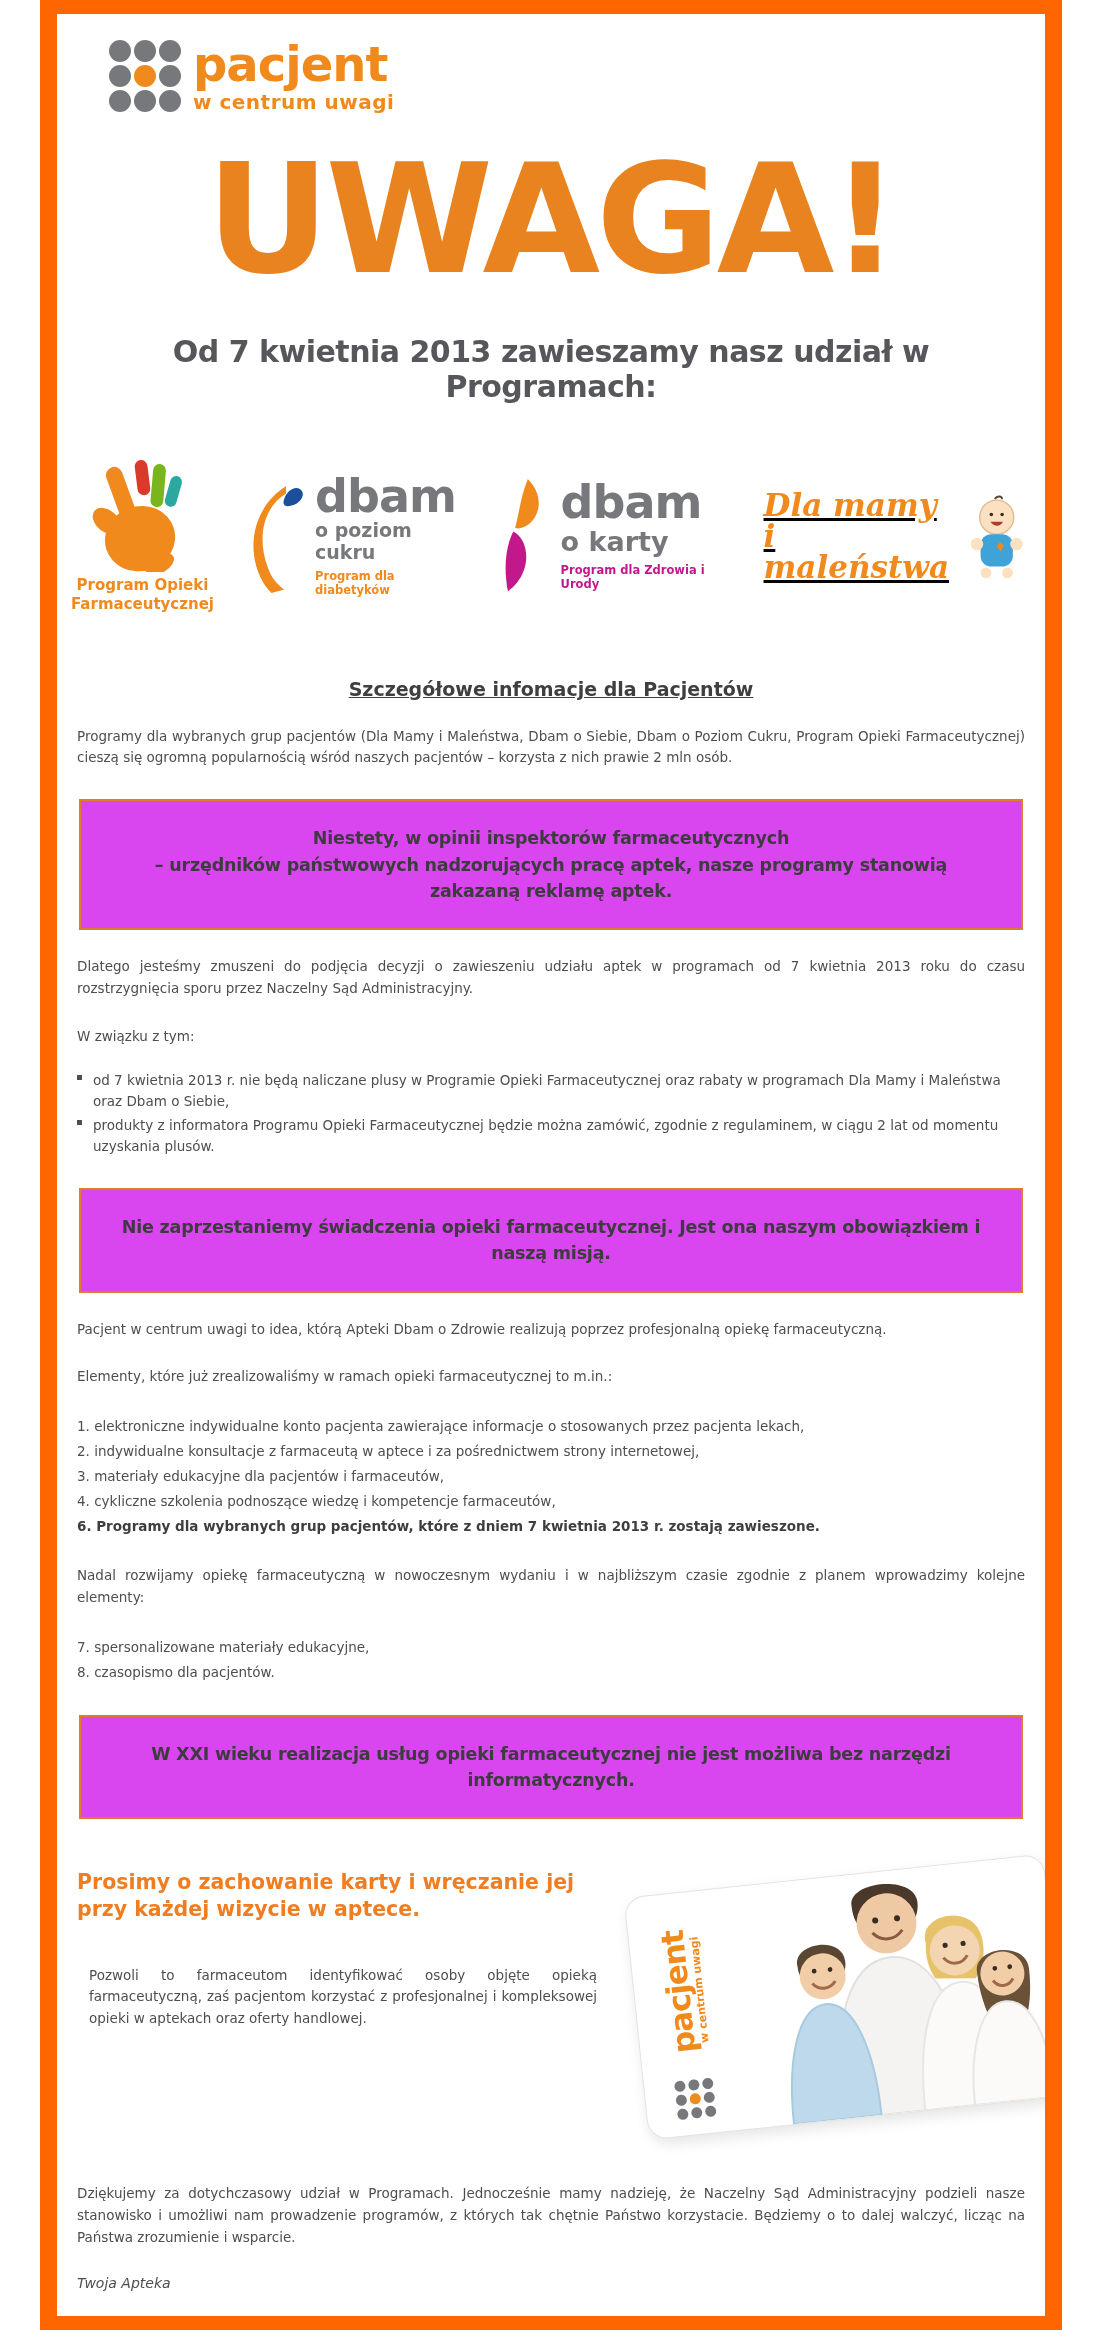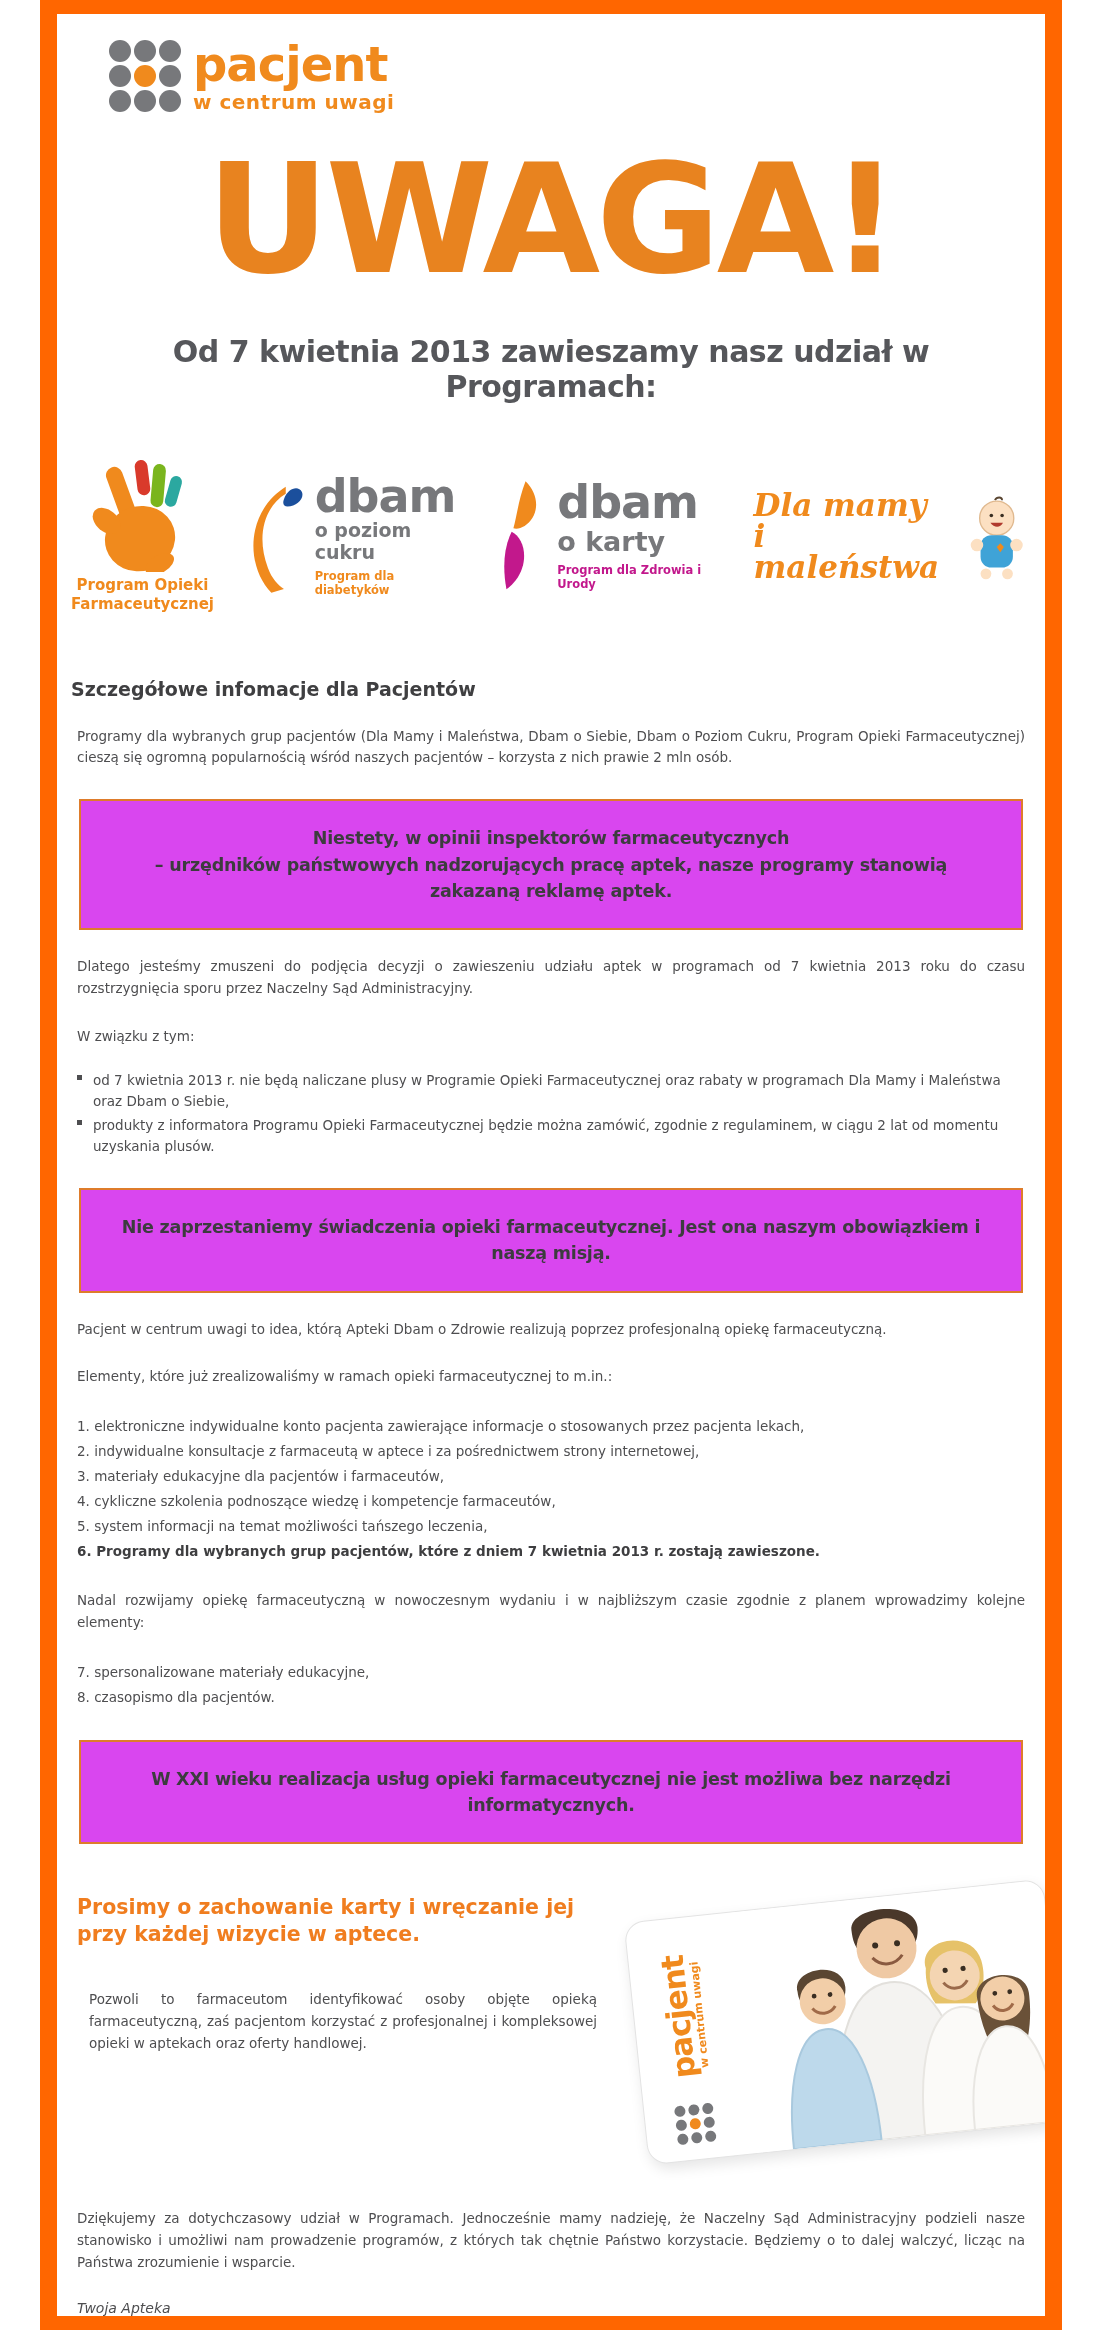--- a/index.html
+++ b/index.html
@@ -29,23 +29,23 @@
   .dbam{display:flex;align-items:center;gap:11px;}
   .dbam-text{text-align:left;}
   .dbam-title{font-size:46px;font-weight:bold;color:#77787B;line-height:0.9;letter-spacing:-1px;}
   .dbam-sub{font-size:19px;font-weight:bold;color:#77787B;margin-top:2px;}
   .dbam-sub.big{font-size:27px;}
   .dbam-cap{font-size:11.5px;font-weight:bold;margin-top:6px;}
   .cap-orange{color:#F08A1D;}
   .cap-magenta{color:#C2188C;}
   .script-logo{font-family:"DejaVu Serif",serif;font-style:italic;font-weight:bold;
                color:#F08A1D;font-size:31px;line-height:1.0;text-align:left;}
-  .mamy{display:flex;align-items:flex-end;gap:14px;}
-
-  .section-heading{margin:52px 0 0 0;font-size:19px;font-weight:bold;color:#3F3F41;}
+  .mamy{display:flex;align-items:flex-start;gap:4px;text-decoration:underline;}
+
+  .section-heading{margin:52px 0 0 0;text-align:center;font-size:19px;font-weight:bold;color:#3F3F41;text-decoration:underline;}
 
   .para{margin:26px 6px 0 6px;font-size:13.5px;color:#4E4E50;line-height:1.62;text-align:justify;}
   .para.nojust{text-align:left;}
 
   .notice-box{margin:30px 8px 0 8px;background:#d946ef;border:2px solid #DE7C2B;
               padding:24px 34px;text-align:center;font-weight:bold;font-size:17.5px;
               color:#3C3C3E;line-height:1.5;letter-spacing:-0.2px;}
 
   .bullets{margin:22px 6px 0 6px;}
   .bullet-row{display:flex;font-size:13.5px;color:#4E4E50;line-height:1.6;margin-top:2px;}
@@ -200,21 +200,20 @@
 
     <p class="para nojust">Pacjent w centrum uwagi to idea, którą Apteki Dbam o Zdrowie realizują poprzez profesjonalną opiekę farmaceutyczną.</p>
 
     <p class="para nojust">Elementy, które już zrealizowaliśmy w ramach opieki farmaceutycznej to m.in.:</p>
 
     <div class="numlist">
       <div>1. elektroniczne indywidualne konto pacjenta zawierające informacje o stosowanych przez pacjenta lekach,</div>
       <div>2. indywidualne konsultacje z farmaceutą w aptece i za pośrednictwem strony internetowej,</div>
       <div>3. materiały edukacyjne dla pacjentów i farmaceutów,</div>
       <div>4. cykliczne szkolenia podnoszące wiedzę i kompetencje farmaceutów,</div>
-      <div>5. system informacji na temat możliwości tańszego leczenia,</div>
       <div class="bold">6. Programy dla wybranych grup pacjentów, które z dniem 7 kwietnia 2013 r. zostają zawieszone.</div>
     </div>
 
     <p class="para">Nadal rozwijamy opiekę farmaceutyczną w nowoczesnym wydaniu i w najbliższym czasie zgodnie z planem wprowadzimy kolejne elementy:</p>
 
     <div class="numlist">
       <div>7. spersonalizowane materiały edukacyjne,</div>
       <div>8. czasopismo dla pacjentów.</div>
     </div>
 

